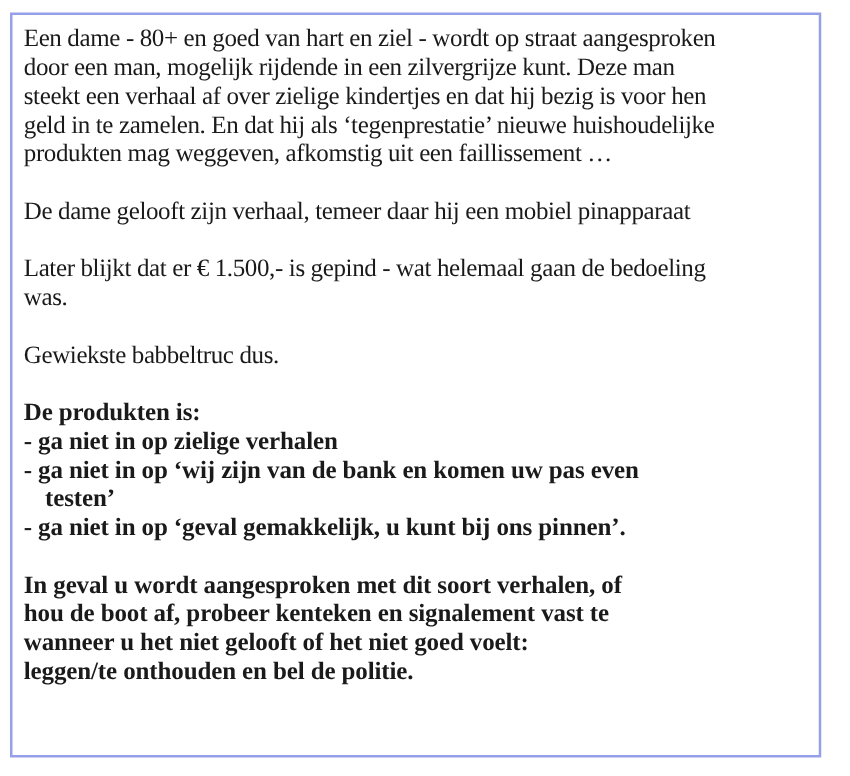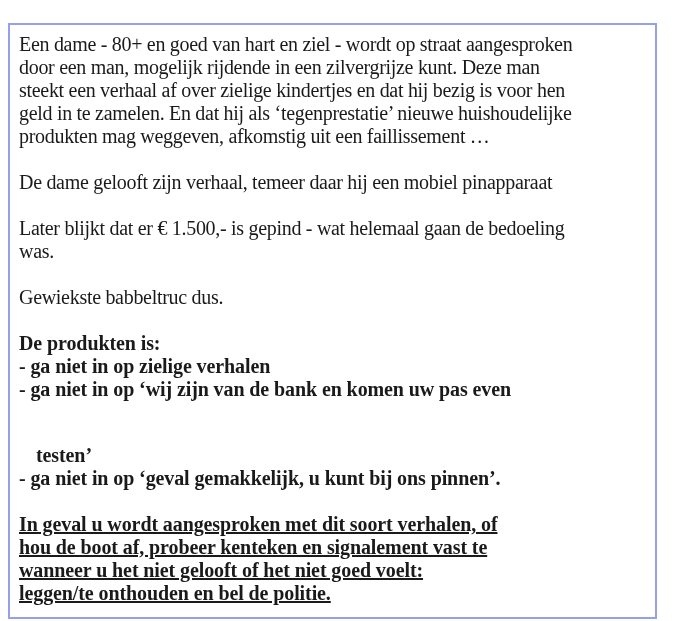--- a/index.html
+++ b/index.html
@@ -4,35 +4,35 @@
 <style>
   :root { --border-color:#96a0e8; --text-color:#1a1a1a; --bg:#ffffff; }
   * { margin:0; padding:0; box-sizing:border-box; }
   html,body { background:var(--bg); }
   body {
     width:680px; height:621px; position:relative; overflow:hidden;
     font-family:"Liberation Serif", serif;
     color:var(--text-color);
   }
   .frame {
-    position:absolute; left:8px; top:23px;
+    position:absolute; left:8px; top:10px;
     width:649px; height:596px;
     border:2px solid var(--border-color);
     background:var(--bg);
     padding:8px 9px;
   }
   .line {
     font-size:20px; line-height:23px;
     letter-spacing:-0.3px;
     white-space:pre; 
   }
   .para { margin-bottom:23px; }
-  .para:last-child { margin-bottom:0;text-decoration:underline; }
+  .para:last-child { margin-bottom:0; }
   .bold .line { font-weight:bold; letter-spacing:-0.1px; }
-  .indent { padding-left:17px;margin-top:43px; }
+  .indent { padding-left:17px; }
 </style>
 </head>
 <body>
 
 <div class="frame">
 
   <div class="para">
     <div class="line">Een dame - 80+ en goed van hart en ziel - wordt op straat aangesproken</div>
     <div class="line">door een man, mogelijk rijdende in een zilvergrijze kunt. Deze man</div>
     <div class="line">steekt een verhaal af over zielige kindertjes en dat hij bezig is voor hen</div>

